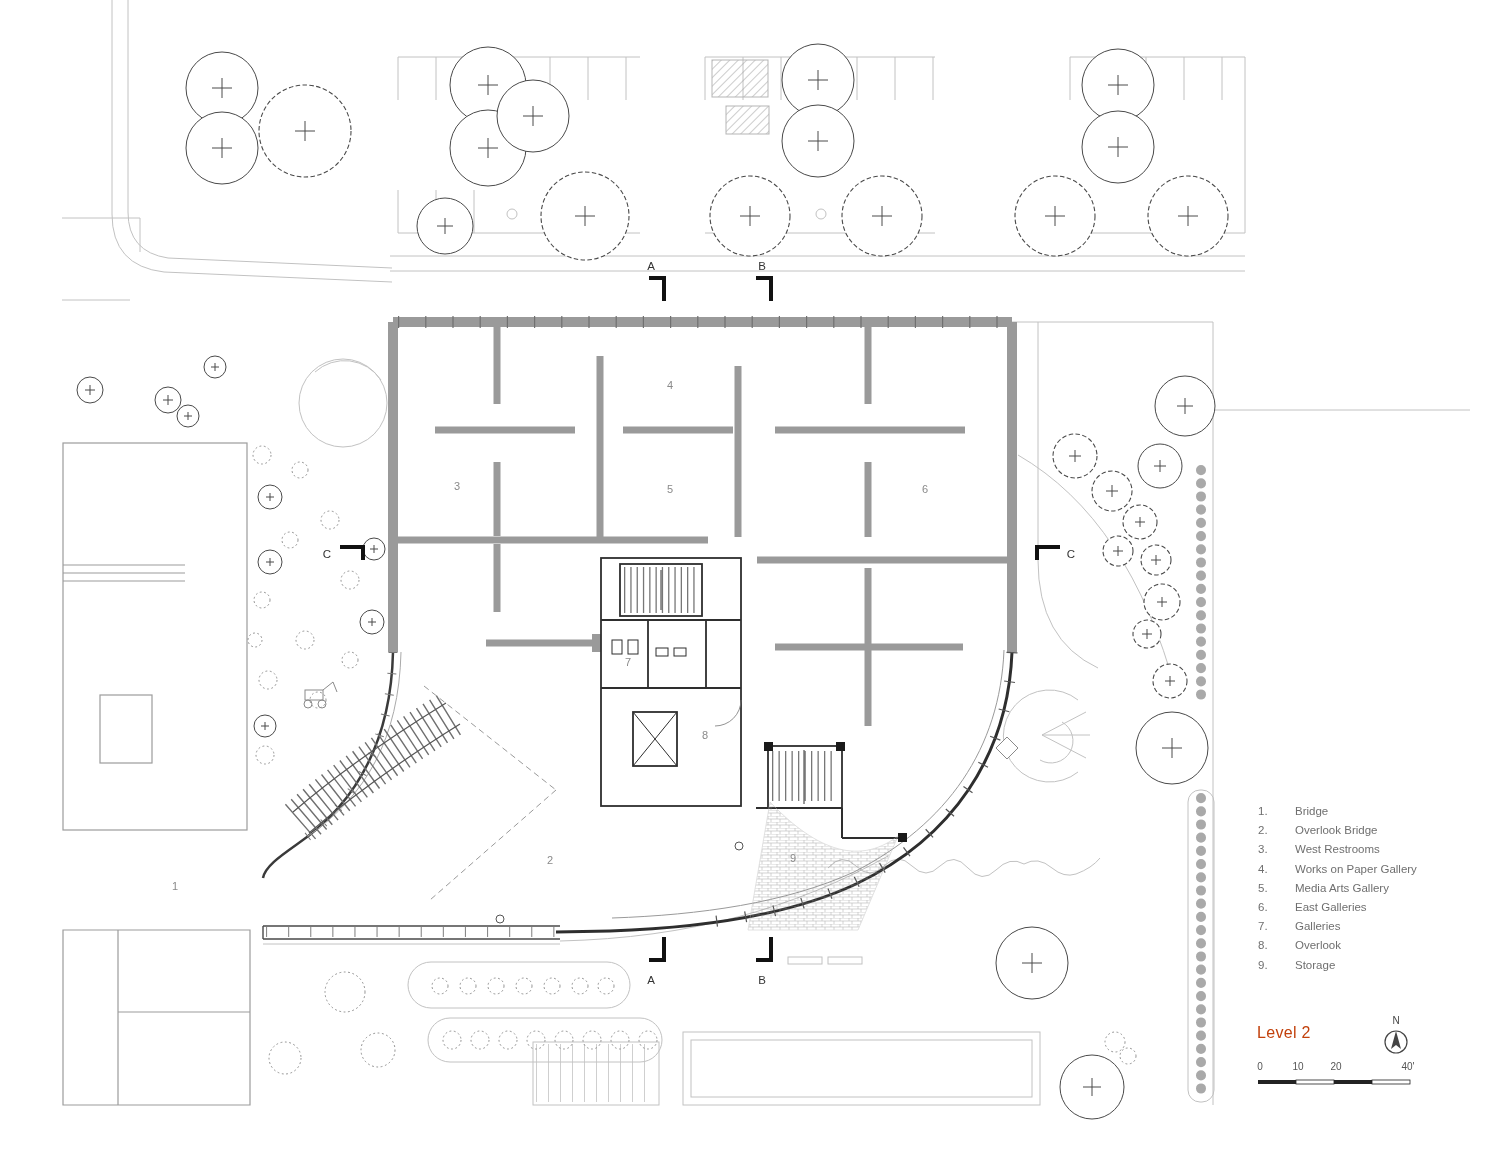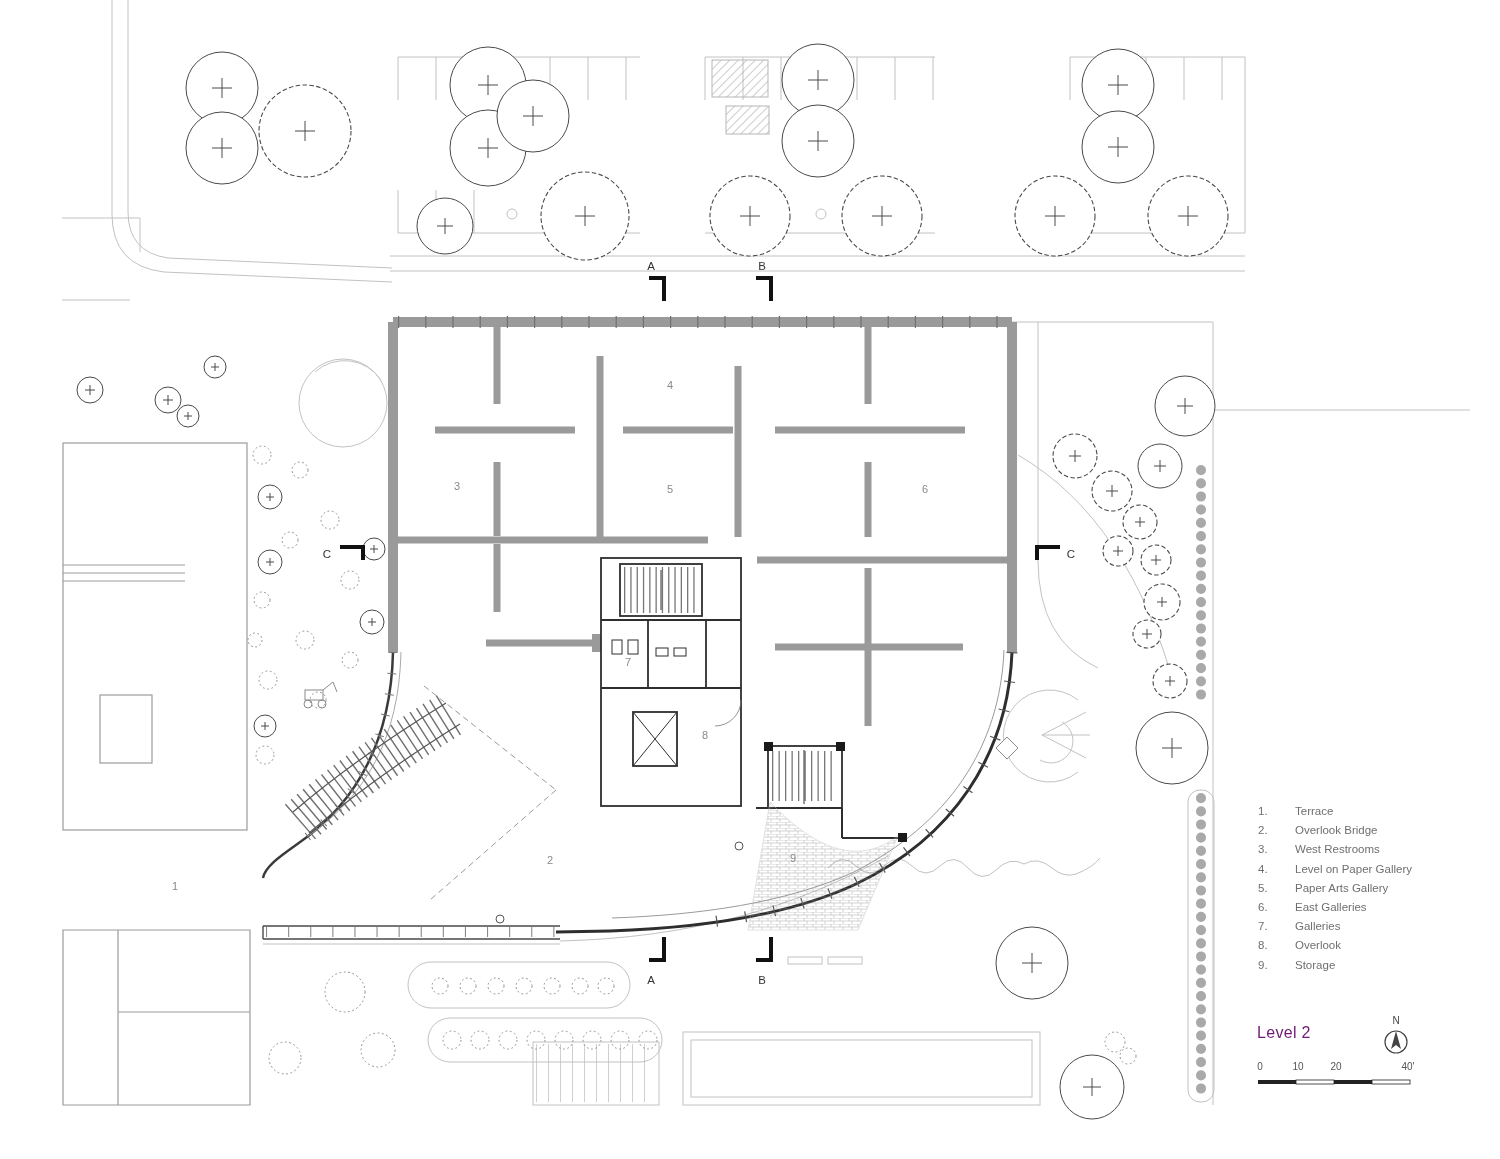--- a/index.html
+++ b/index.html
@@ -7,21 +7,21 @@
           font-family:"Liberation Sans",sans-serif;}
   svg{position:absolute;left:0;top:0;}
   svg text{font-family:"Liberation Sans",sans-serif;}
   .room-num{font-size:11px;fill:#8a8a8a;text-anchor:middle;}
   .sec-letter{font-size:11.5px;fill:#333;text-anchor:middle;}
   .scale-label{font-size:10px;fill:#555;text-anchor:middle;}
   .north-label{font-size:10px;fill:#444;text-anchor:middle;}
   .legend{position:absolute;left:1258px;top:802px;color:#6f6f6f;font-size:11.5px;line-height:19.2px;}
   .legend-row{display:flex;}
   .legend-num{width:37px;flex:0 0 37px;}
-  .sheet-title{position:absolute;left:1257px;top:1024px;font-size:16px;color:#701a75;letter-spacing:.3px;}
+  .sheet-title{position:absolute;left:1257px;top:1024px;font-size:16px;color:#c2410c;letter-spacing:.3px;}
   
   .ctx{stroke:#c2c2c2;stroke-width:1;fill:none;}
   .ctx2{stroke:#9c9c9c;stroke-width:1.2;fill:none;}
   .tree{stroke:#4a4a4a;stroke-width:1;fill:#fff;}
   .treeplus{stroke:#4a4a4a;stroke-width:1;fill:none;}
   .scallop{stroke:#4a4a4a;stroke-width:1.1;fill:#fff;stroke-dasharray:4.5 2.4;}
   .puff{stroke:#8f8f8f;stroke-width:1;fill:none;stroke-dasharray:1.8 2.6;}
   .wall{stroke:#9a9a9a;stroke-width:10;fill:none;stroke-linecap:butt;}
   .part{stroke:#9a9a9a;stroke-width:7;fill:none;stroke-linecap:butt;}
   .core{stroke:#2e2e2e;stroke-width:1.8;fill:none;}
@@ -338,37 +338,37 @@
     <rect x="1258" y="1080" width="38" height="4" fill="#222"></rect>
     <rect x="1296" y="1080" width="38" height="4" fill="#fff" stroke="#222" stroke-width="0.8"></rect>
     <rect x="1334" y="1080" width="38" height="4" fill="#222"></rect>
     <rect x="1372" y="1080" width="38" height="4" fill="#fff" stroke="#222" stroke-width="0.8"></rect>
   </g>
 </svg>
 
 <div class="legend">
   <div class="legend-row">
     <span class="legend-num">1.</span>
-    <span>Terrace</span>
+    <span>Bridge</span>
   </div>
   <div class="legend-row">
     <span class="legend-num">2.</span>
     <span>Overlook Bridge</span>
   </div>
   <div class="legend-row">
     <span class="legend-num">3.</span>
     <span>West Restrooms</span>
   </div>
   <div class="legend-row">
     <span class="legend-num">4.</span>
-    <span>Level on Paper Gallery</span>
+    <span>Works on Paper Gallery</span>
   </div>
   <div class="legend-row">
     <span class="legend-num">5.</span>
-    <span>Paper Arts Gallery</span>
+    <span>Media Arts Gallery</span>
   </div>
   <div class="legend-row">
     <span class="legend-num">6.</span>
     <span>East Galleries</span>
   </div>
   <div class="legend-row">
     <span class="legend-num">7.</span>
     <span>Galleries</span>
   </div>
   <div class="legend-row">

